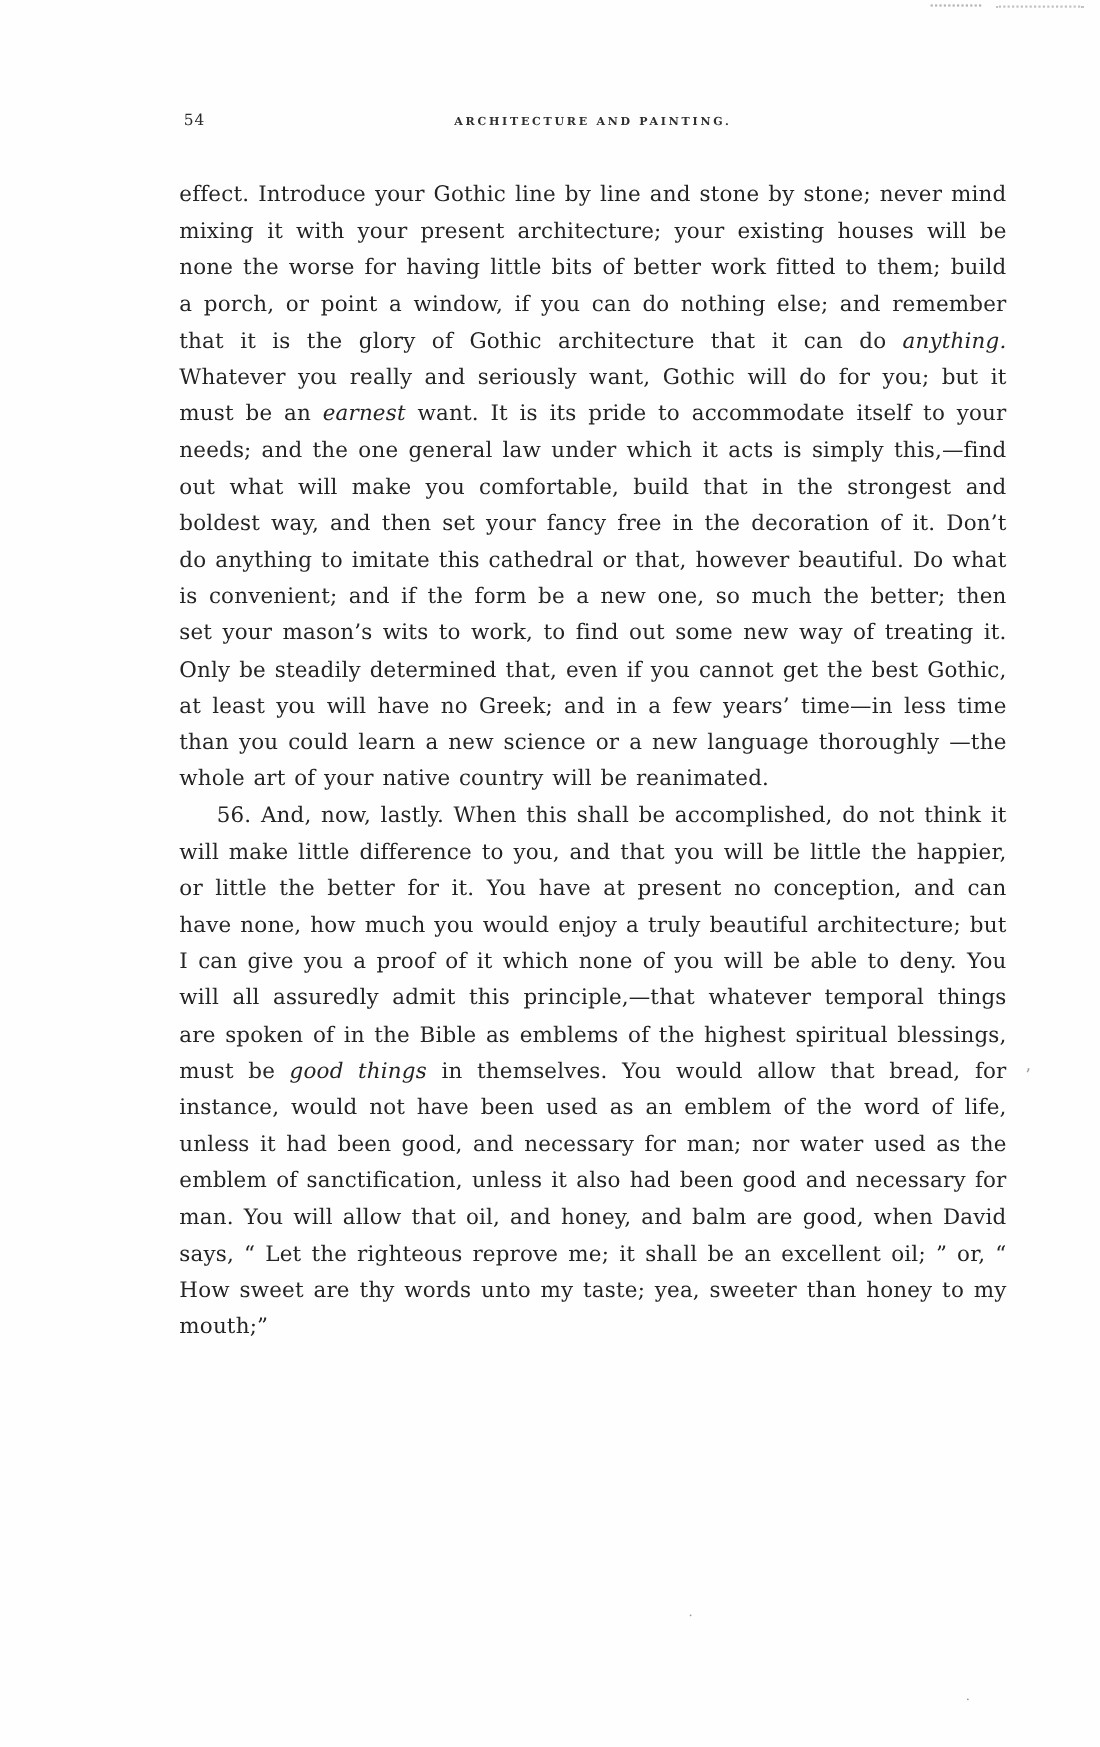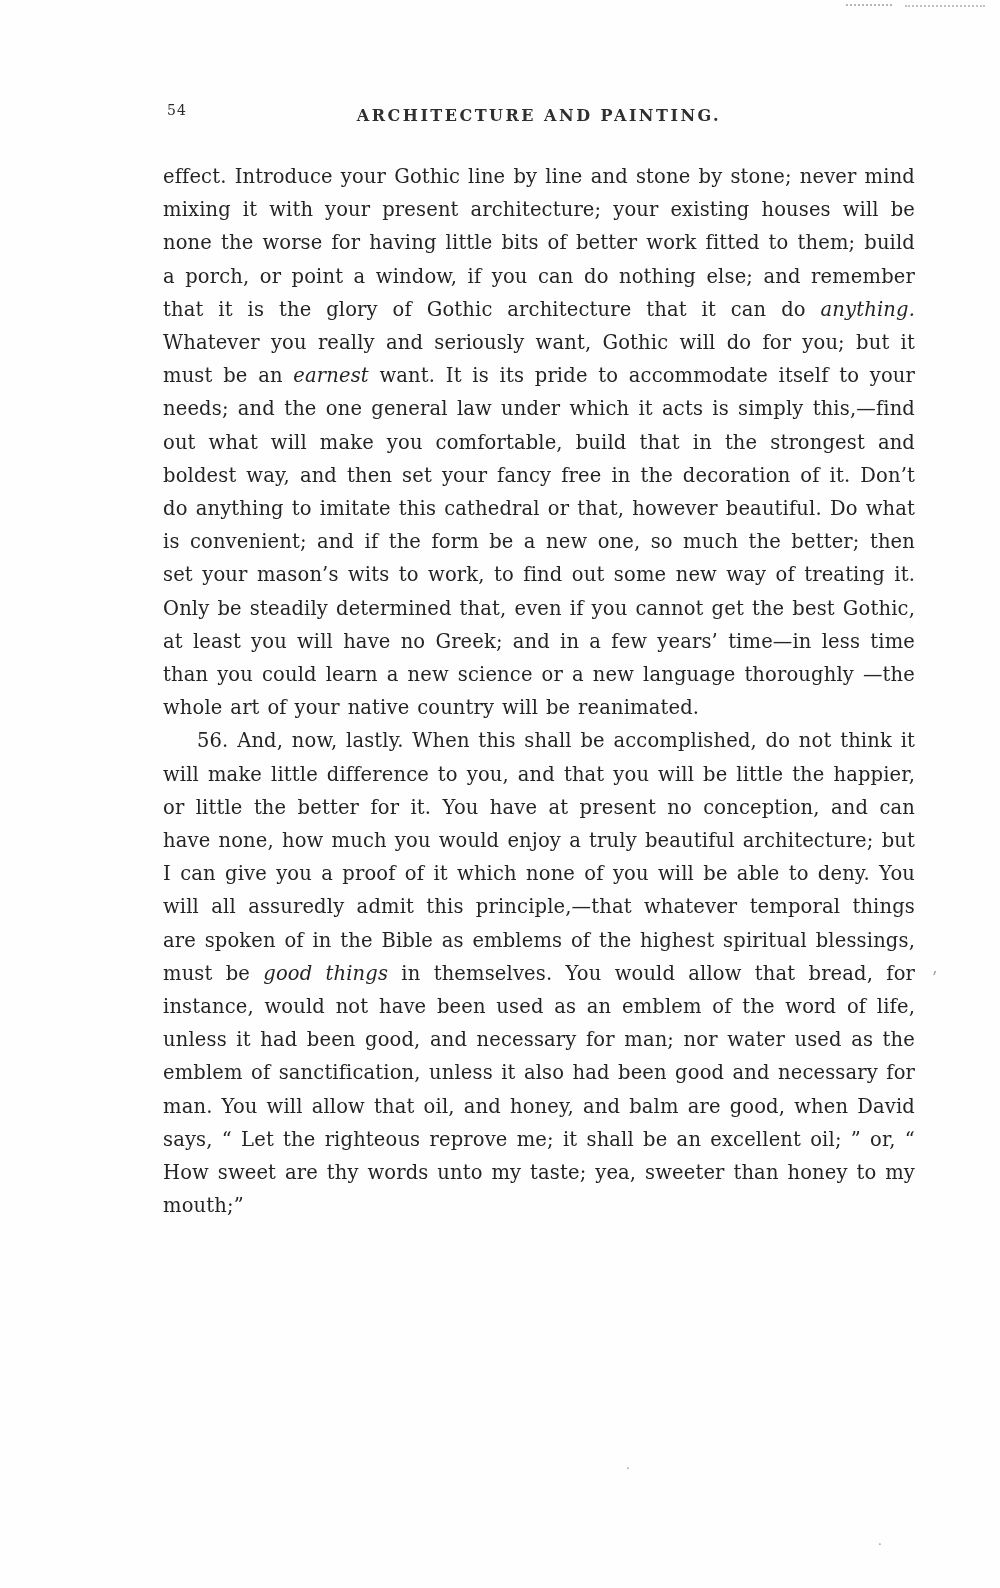--- a/index.html
+++ b/index.html
@@ -30,21 +30,21 @@
     font-size: 14px;
     letter-spacing: 1px;
     color: #2a2a2a;
   }
   .head-title {
     position: absolute;
     left: 0;
     right: 0;
     top: 6px;
     text-align: center;
-    font-size: 16px;
+    font-size: 10px;
     font-weight: bold;
     letter-spacing: 2.5px;
     color: #2f2f2f;
   }
   .text-block {
     position: absolute;
     top: 160px;
     left: 163px;
     width: 752px;
     font-size: 19.5px;

